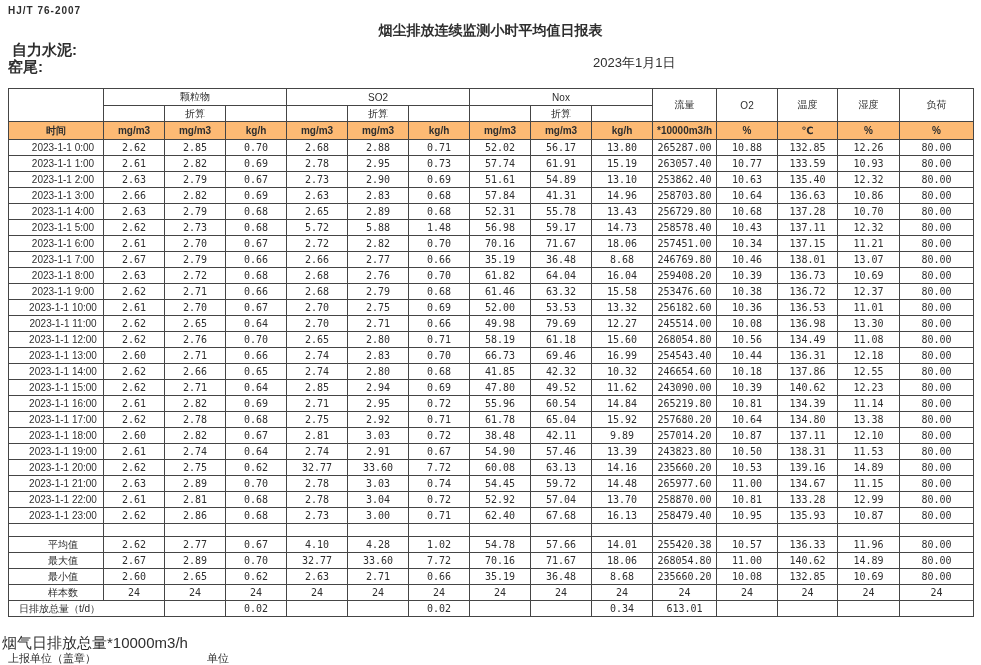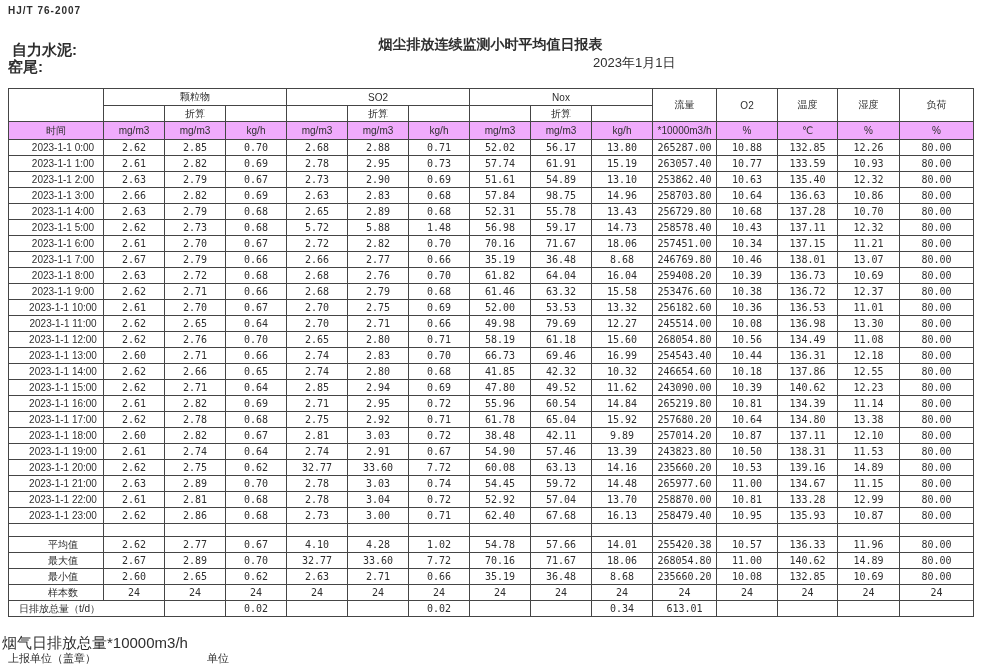--- a/index.html
+++ b/index.html
@@ -2,36 +2,36 @@
 <html><head>
 <meta charset="utf-8">
 <style>
   html,body{margin:0;padding:0;background:#ffffff;}
   body{
     width:981px;height:665px;position:relative;overflow:hidden;
     font-family:"Liberation Sans","DejaVu Sans",sans-serif;
     color:#2e2e2e;
   }
   .std{position:absolute;left:8px;top:5px;font-size:10px;font-weight:bold;letter-spacing:1px;}
-  .title{position:absolute;left:0;top:36px;width:981px;text-align:center;font-size:14px;font-weight:bold;}
+  .title{position:absolute;left:0;top:22px;width:981px;text-align:center;font-size:14px;font-weight:bold;}
   .company{position:absolute;left:12px;top:41px;font-size:15px;font-weight:bold;}
   .site{position:absolute;left:8px;top:58px;font-size:15px;font-weight:bold;}
   .date{position:absolute;left:593px;top:54px;font-size:13px;}
   table{
     position:absolute;left:8px;top:88px;width:965px;
     border-collapse:collapse;table-layout:fixed;
     font-size:10px;
   }
   th,td{
     border:1px solid #454545;padding:0 1px;text-align:center;
     font-weight:normal;overflow:hidden;white-space:nowrap;
   }
   thead tr.r1 th{height:16px;}
   thead tr.r2 th{height:15px;}
-  thead tr.units th{height:17px;background:#f0abfc;}
+  thead tr.units th{height:17px;background:#fdba74;font-weight:bold;}
   tbody td{height:15px;line-height:15px;font-family:"DejaVu Sans Mono","Liberation Mono",monospace;font-size:10px;}
   tbody td.time-cell,tbody td.label-cell{font-family:"Liberation Sans","DejaVu Sans",sans-serif;padding-left:15px;}
   tbody tr.blank-row td{height:12px;}
   tbody td.total-label{text-align:left;padding-left:10px;}
   .note{position:absolute;left:2px;top:634px;font-size:15px;}
   .sig{position:absolute;left:8px;top:651px;font-size:11px;}
   .sig .unit-label{position:absolute;left:199px;top:0;white-space:nowrap;}
 </style>
 </head>
 <body>
@@ -156,21 +156,21 @@
         </tr>
         <tr>
           <td class="time-cell">2023-1-1 3:00</td>
           <td>2.66</td>
           <td>2.82</td>
           <td>0.69</td>
           <td>2.63</td>
           <td>2.83</td>
           <td>0.68</td>
           <td>57.84</td>
-          <td>98.75</td>
+          <td>41.31</td>
           <td>14.96</td>
           <td>258703.80</td>
           <td>10.64</td>
           <td>136.63</td>
           <td>10.86</td>
           <td>80.00</td>
         </tr>
         <tr>
           <td class="time-cell">2023-1-1 4:00</td>
           <td>2.63</td>

